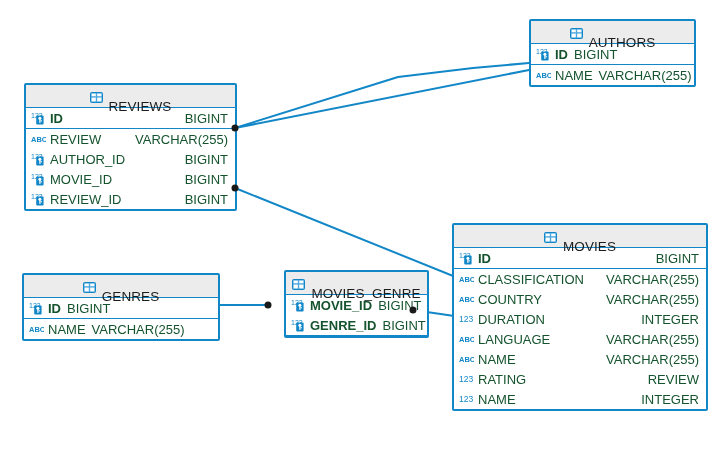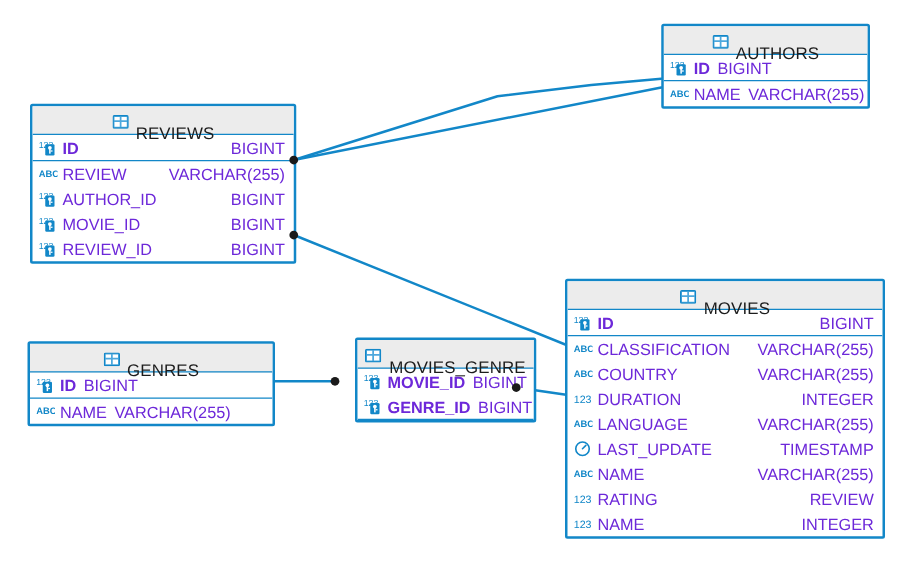--- a/index.html
+++ b/index.html
@@ -71,21 +71,21 @@
   .cols.pk-group {
     border-bottom: 1px solid #1287c8;
   }
   .col {
     box-sizing: border-box;
     height: 20px;
     display: flex;
     align-items: center;
     padding: 0 7px 0 5px;
     font-size: 13px;
-    color: #6d28d9;
+    color: #14532d;
     white-space: nowrap;
   }
   .col .cname {
     margin-left: 4px;
     flex: 0 0 auto;
   }
   .col .ctype {
     margin-left: auto;
     flex: 0 0 auto;
   }
@@ -302,30 +302,20 @@
               <svg width="15" height="14" viewBox="0 0 15 14">
                 <text x="0" y="9.5" font-family="&quot;Liberation Sans&quot;, sans-serif" font-size="7.5" font-weight="bold" fill="#1287c8">ABC</text>
               </svg>
             </span>
             <span class="cname">LANGUAGE</span>
             <span class="ctype">VARCHAR(255)</span>
           </div>
           <div class="col">
             <span class="dt">
               <svg width="15" height="14" viewBox="0 0 15 14">
-                <circle cx="7" cy="7" r="5.4" fill="none" stroke="#1287c8" stroke-width="1.3"></circle>
-                <line x1="7" y1="7" x2="9.7" y2="4.3" stroke="#1287c8" stroke-width="1.3" stroke-linecap="round"></line>
-              </svg>
-            </span>
-            <span class="cname">LAST_UPDATE</span>
-            <span class="ctype">TIMESTAMP</span>
-          </div>
-          <div class="col">
-            <span class="dt">
-              <svg width="15" height="14" viewBox="0 0 15 14">
                 <text x="0" y="9.5" font-family="&quot;Liberation Sans&quot;, sans-serif" font-size="7.5" font-weight="bold" fill="#1287c8">ABC</text>
               </svg>
             </span>
             <span class="cname">NAME</span>
             <span class="ctype">VARCHAR(255)</span>
           </div>
           <div class="col">
             <span class="dt">
               <svg width="15" height="14" viewBox="0 0 15 14">
                 <text x="0" y="10" font-family="&quot;Liberation Sans&quot;, sans-serif" font-size="8.5" fill="#1287c8">123</text>

